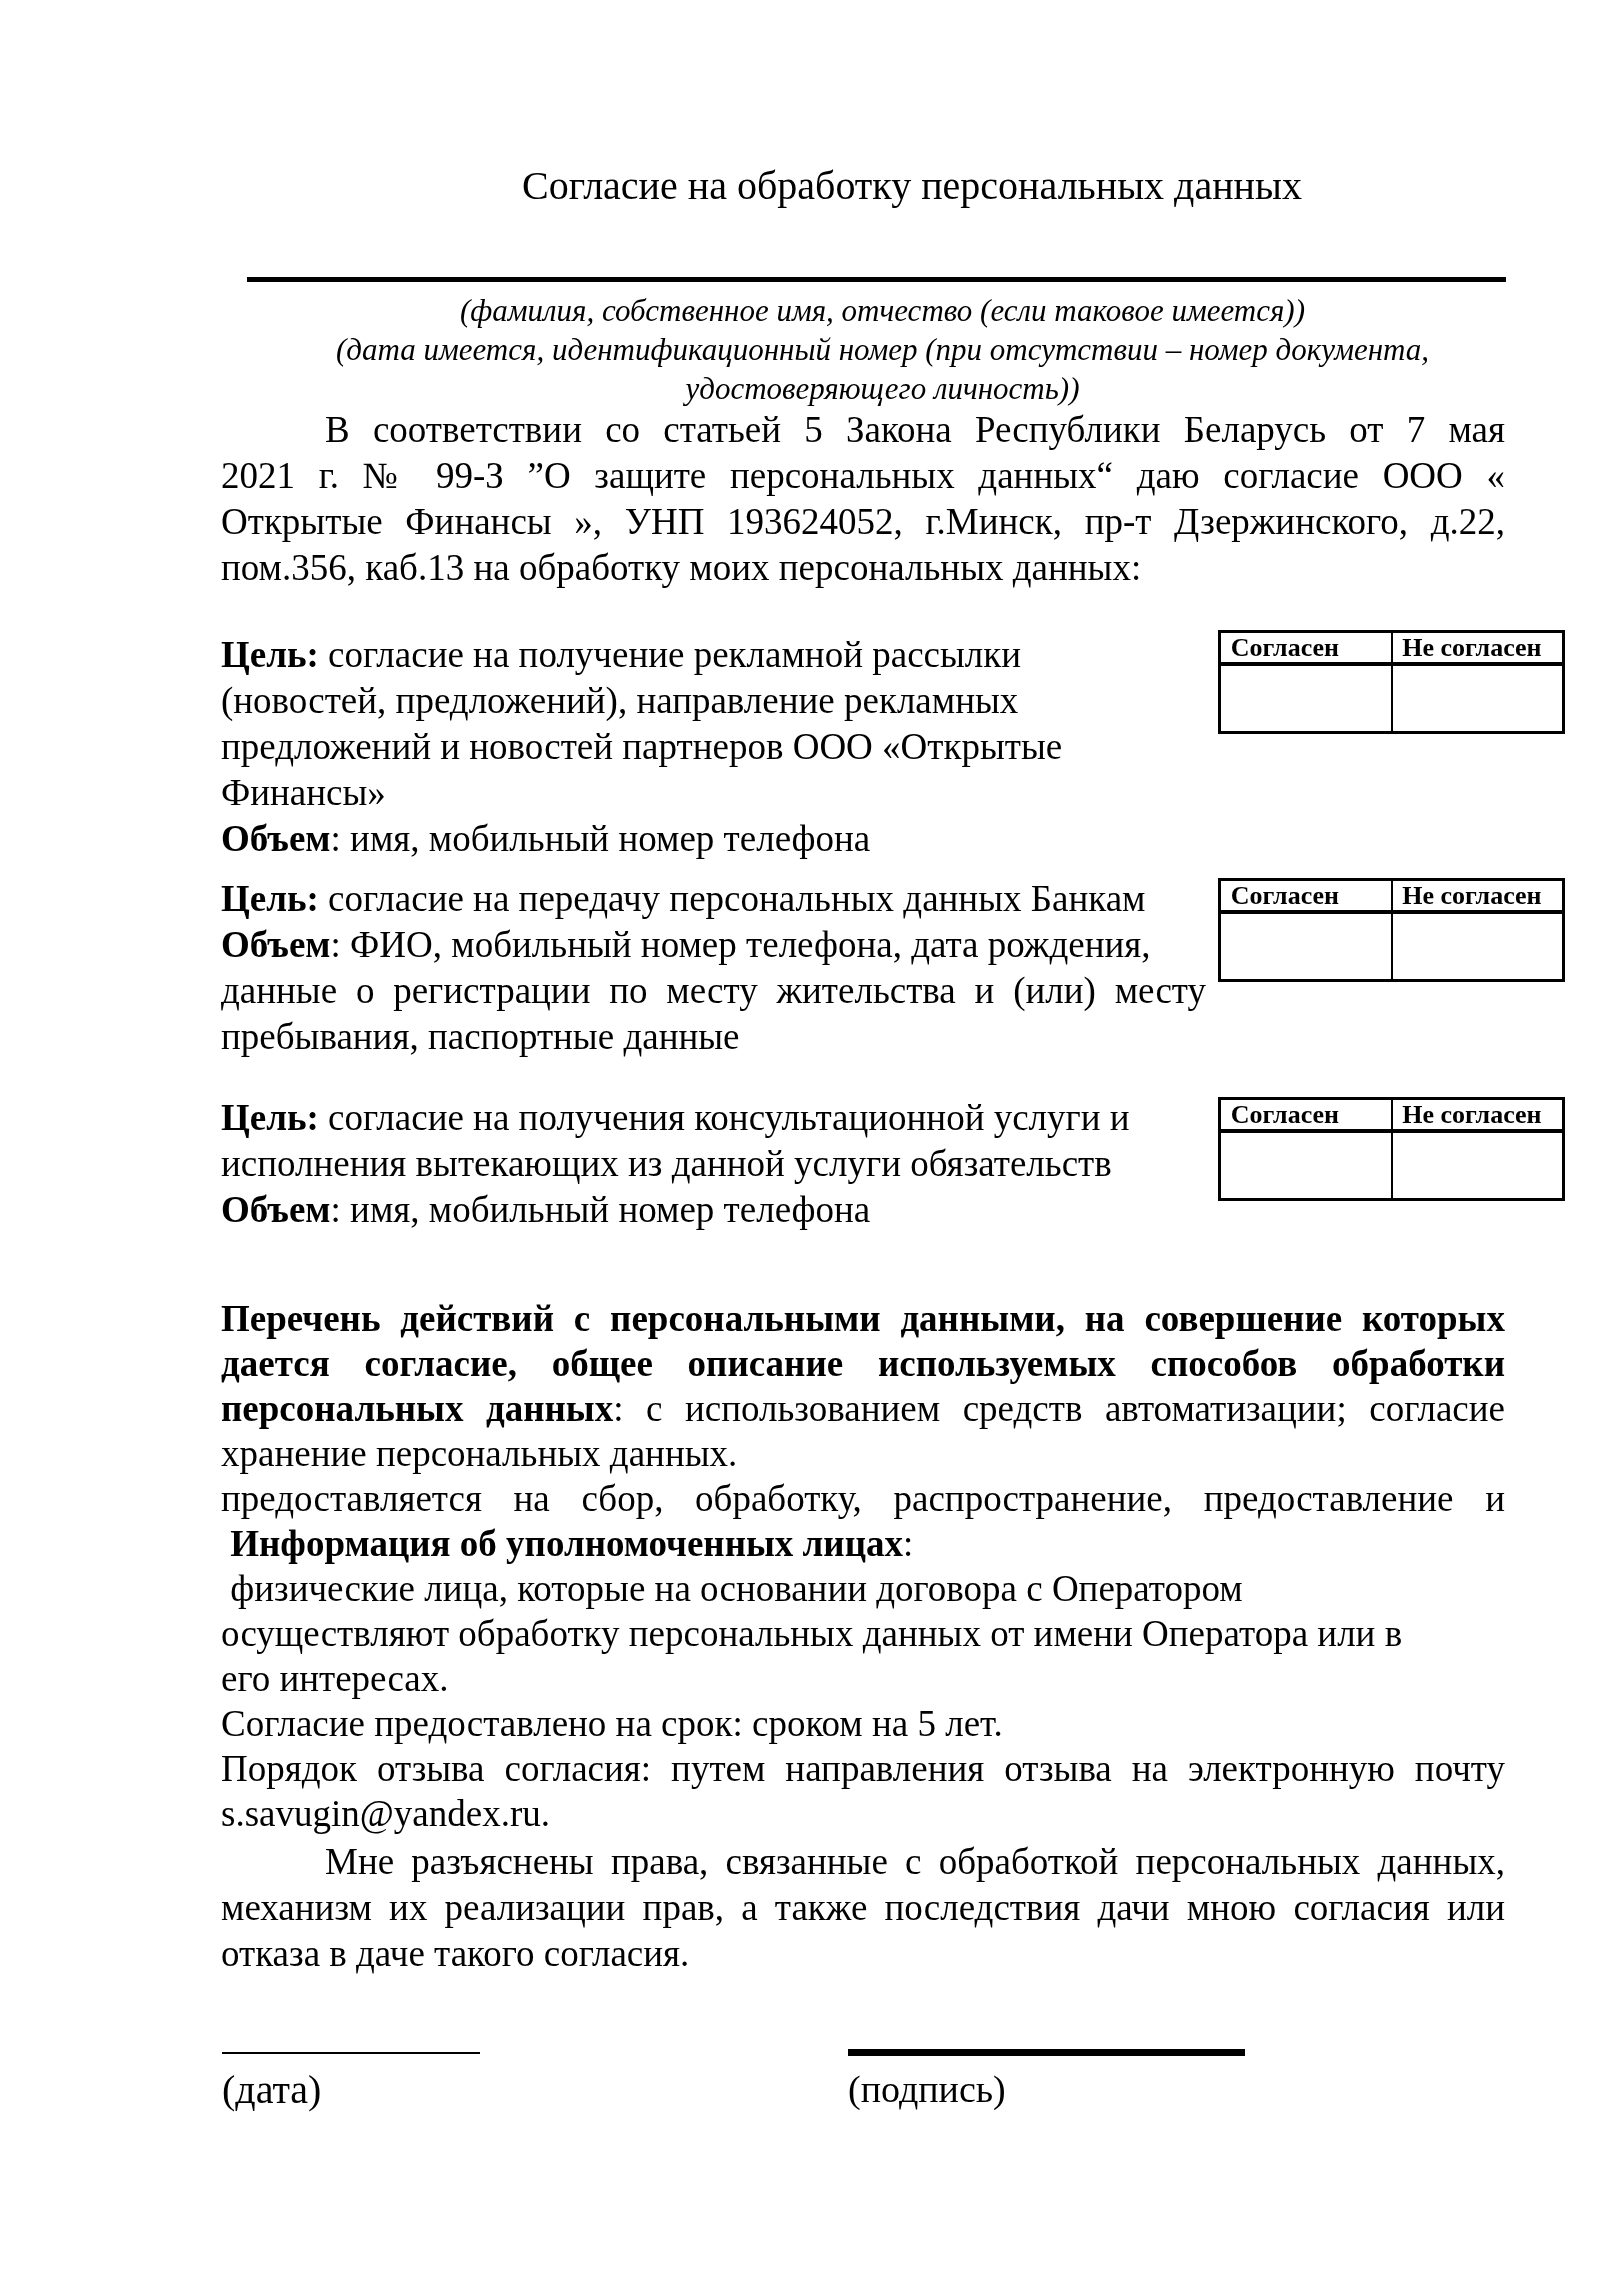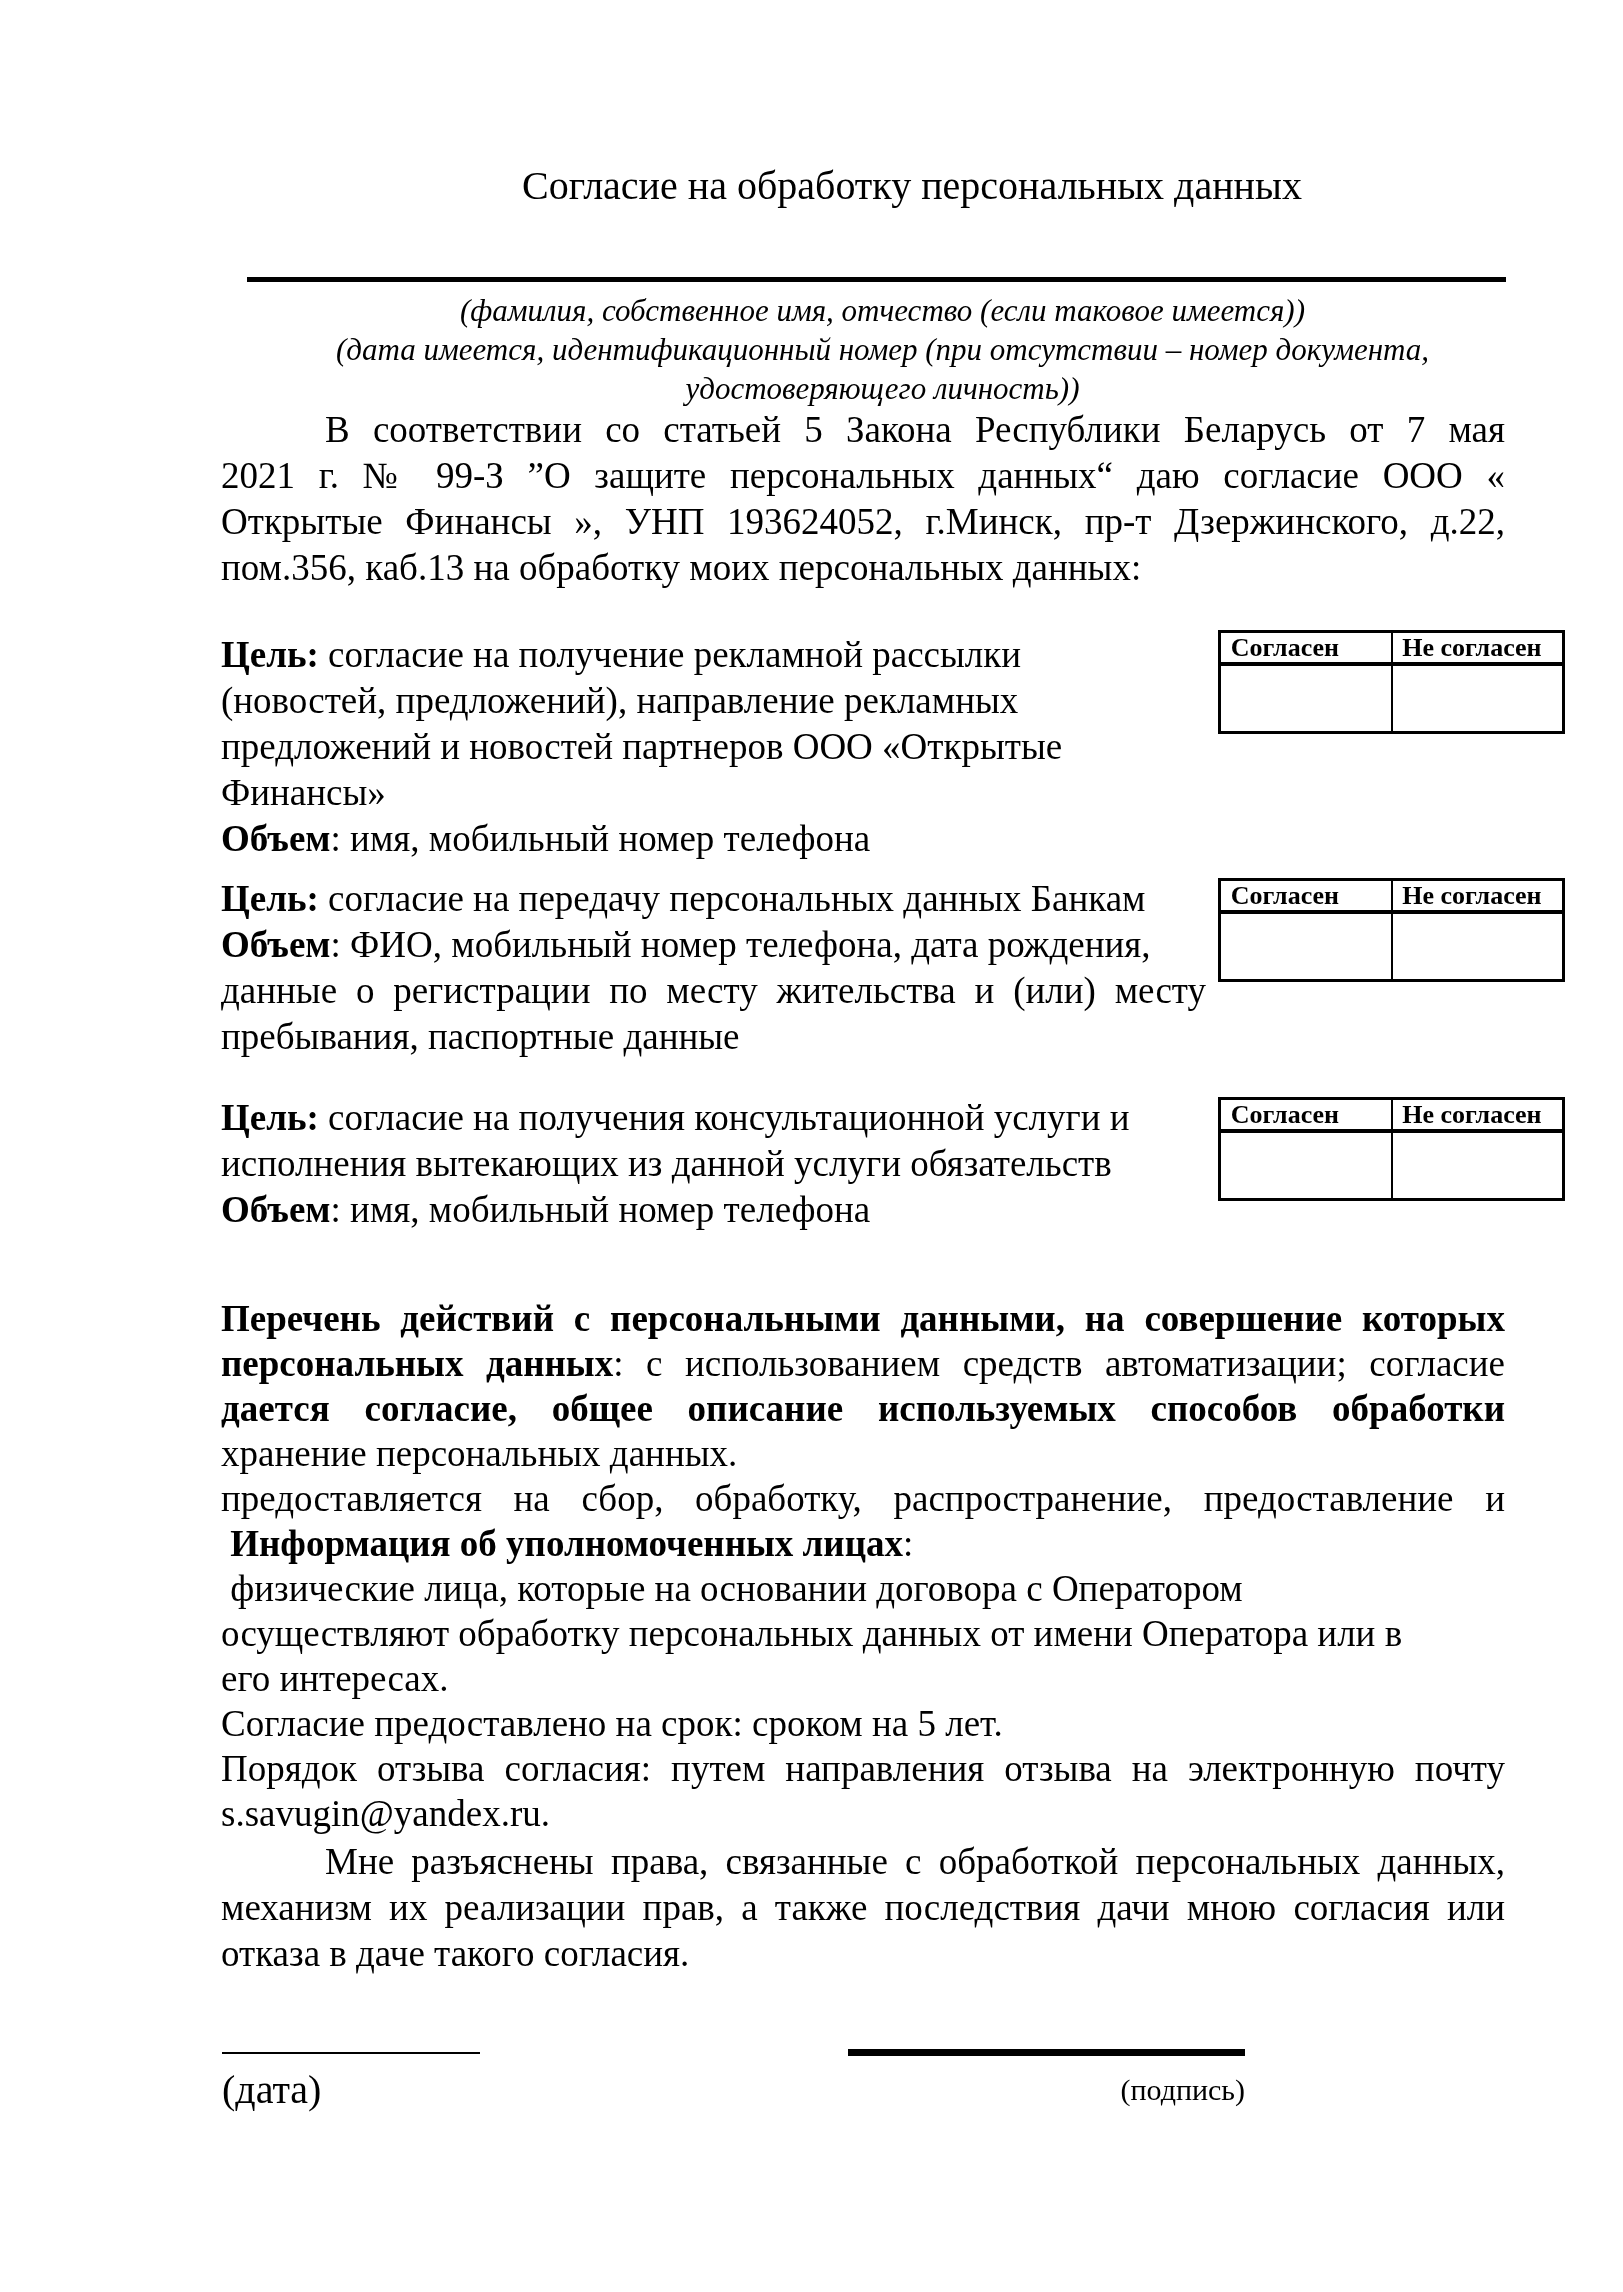--- a/index.html
+++ b/index.html
@@ -47,22 +47,22 @@
   .th{flex:1;font-weight:bold;font-size:26px;line-height:28px;
     padding:1px 3.9px 0 9.8px;white-space:pre;box-sizing:border-box;}
   .th:first-child{border-right:2.9px solid #000;}
   .tbody{display:flex;height:65px;}
   .td{flex:1;box-sizing:border-box;}
   .td:first-child{border-right:2.9px solid #000;}
   
   .date-line{left:222px;top:2052px;width:258px;height:0;border-top:2px solid #000;}
   .date-label{left:222px;top:2070px;font-size:40px;line-height:39px;white-space:pre;}
   .sign-line{left:848px;top:2049px;width:397px;height:6.9px;background:#000;}
-  .sign-label{left:848px;top:2070px;width:397px;text-align:right;
-    font-size:30px;line-height:39px;white-space:pre;}
+  .sign-label{left:848px;top:2070px;width:397px;text-align:left;
+    font-size:38px;line-height:39px;white-space:pre;}
 </style>
 </head>
 <body>
 
 <div class="page">
 
   <div class="abs doc-title">Согласие на обработку персональных данных</div>
 
   <div class="abs name-rule"></div>
 
@@ -125,22 +125,22 @@
       <div class="th">Не согласен</div>
     </div>
     <div class="tbody">
       <div class="td"></div>
       <div class="td"></div>
     </div>
   </div>
 
   <div class="abs body2">
     <div class="ln46 jl b">Перечень действий с персональными данными, на совершение которых</div>
+    <div class="ln46 jl b">дается согласие, общее описание используемых способов обработки</div>
     <div class="ln46 jl"><span class="b">персональных данных</span><span>: с использованием средств автоматизации; согласие</span></div>
-    <div class="ln46 jl b">дается согласие, общее описание используемых способов обработки</div>
     <div class="ln46">хранение персональных данных.</div>
     <div class="ln46 jl">предоставляется на сбор, обработку, распространение, предоставление и</div>
     <div class="ln46"><span class="b"> Информация об уполномоченных лицах</span><span>:</span></div>
     <div class="ln46"> физические лица, которые на основании договора с Оператором</div>
     <div class="ln46">осуществляют обработку персональных данных от имени Оператора или в</div>
     <div class="ln46">его интересах.</div>
     <div class="ln46">Согласие предоставлено на срок: сроком на 5 лет.</div>
     <div class="ln46 jl">Порядок отзыва согласия: путем направления отзыва на электронную почту</div>
     <div class="ln46">s.savugin@yandex.ru.</div>
   </div>

